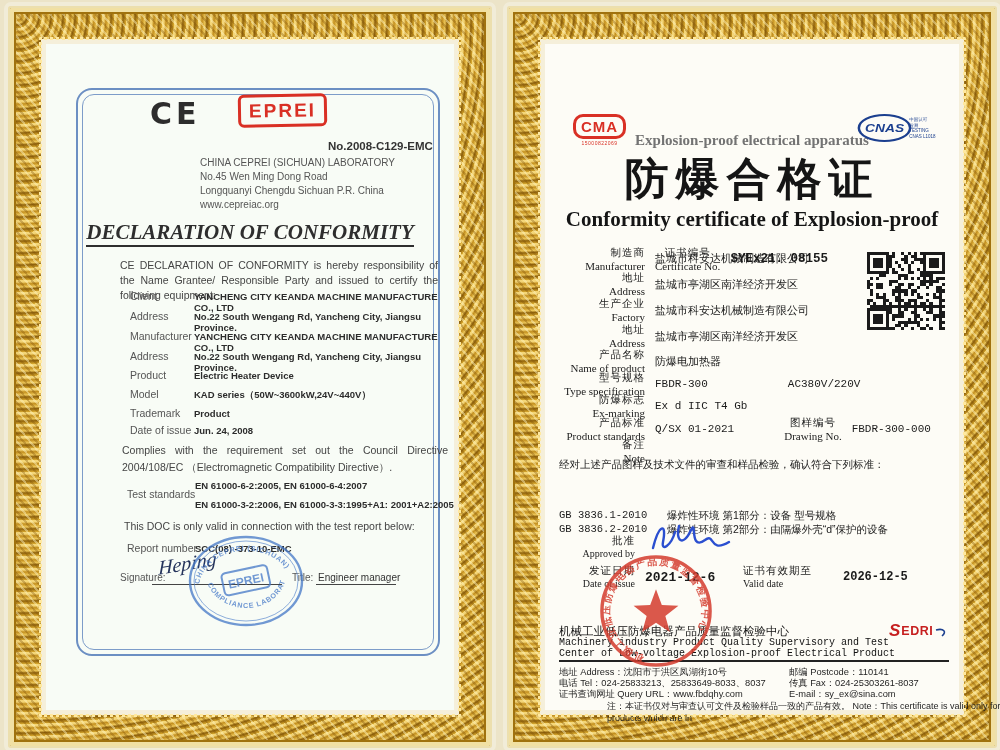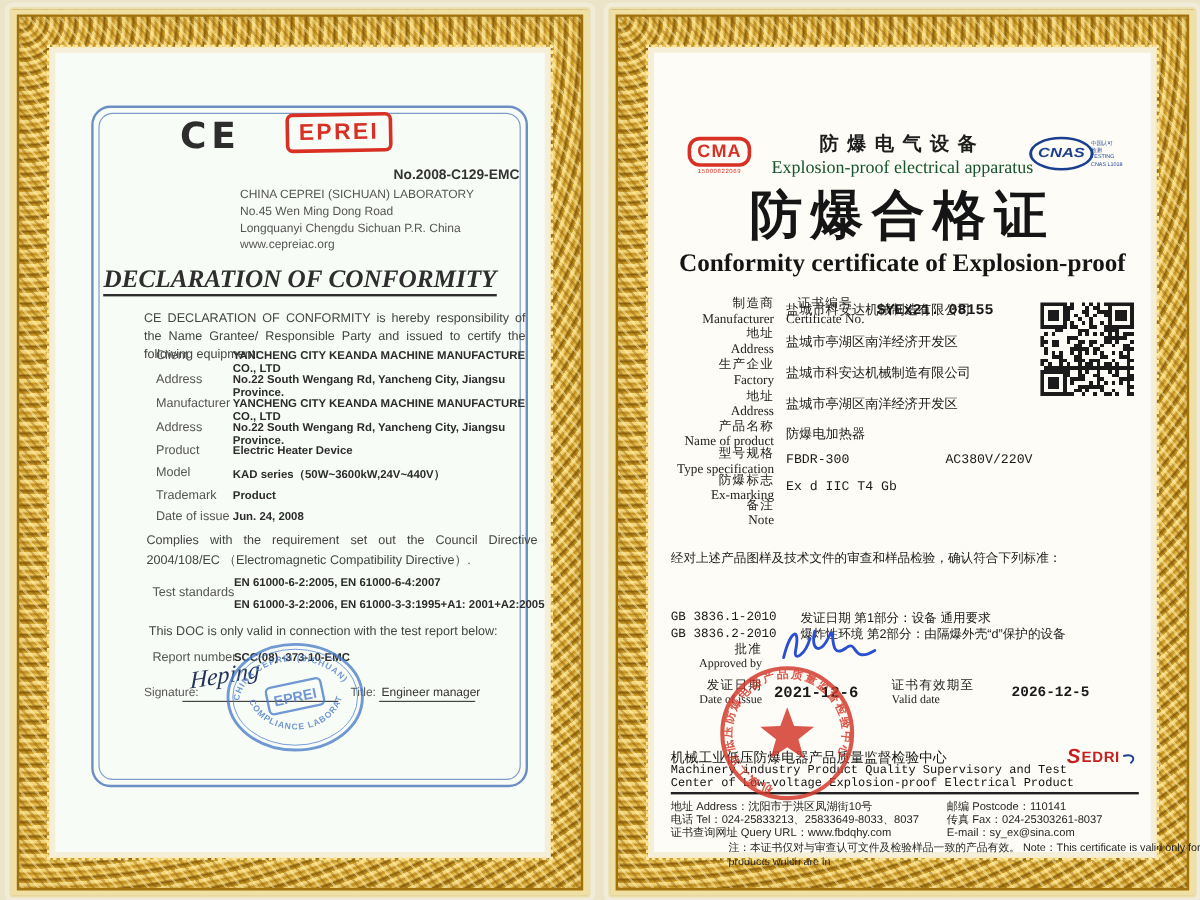--- a/index.html
+++ b/index.html
@@ -55,21 +55,21 @@
   }
   .uline{border-bottom:1px solid #444;}
   .stamp-blue{opacity:.78;}
   
   .cma-box{
     display:inline-block;border:3px solid #d93025;border-radius:10px 10px 10px 10px;
     color:#d93025;font-weight:bold;font-size:15px;padding:1px 5px;letter-spacing:1px;
   }
   .cma-num{font-size:5px;color:#d93025;letter-spacing:.5px;margin-top:1px;text-align:center;}
   .hdr-cn{font-size:16px;font-weight:bold;color:#1d1d1d;letter-spacing:7px;}
-  .hdr-en{font-family:"Liberation Serif",serif;font-weight:normal;font-size:15px;color:#14532d;}
+  .hdr-en{font-family:"Liberation Serif",serif;font-weight:bold;font-size:15px;color:#737373;}
   .cnas{display:flex;align-items:center;gap:3px;}
   .cnas-oval{
     border:2px solid #1b3f8f;border-radius:50%;color:#1b3f8f;font-weight:bold;font-size:11px;
     padding:6px 4px;transform:scaleX(1.25);font-style:italic;
   }
   .cnas-txt{font-size:4.5px;color:#1b3f8f;line-height:5.5px;}
   .big-title{font-size:44px;font-weight:600;color:#151515;letter-spacing:7px;}
   .sub-title{font-family:"Liberation Serif",serif;font-weight:bold;font-size:21px;color:#151515;}
   .certno-line{display:flex;align-items:center;gap:10px;justify-content:center;}
   .lbl-stack{text-align:center;}
@@ -191,21 +191,20 @@
 </div>
 
 <div class="frame" style="left:507px;top:6px;width:486px;height:738px;">
   <div class="paper paper-right">
 
     <div class="abs" style="left:28px;top:70px;text-align:center;">
       <span class="cma-box">CMA</span>
       <div class="cma-num">15000822069</div>
     </div>
 
-    <div class="abs ctr hdr-cn" style="top:66px;">防爆电气设备</div>
     <div class="abs ctr hdr-en" style="top:88px;">Explosion-proof electrical apparatus</div>
 
     <div class="abs cnas" style="left:318px;top:70px;">
       <span class="cnas-oval">CNAS</span>
       <span class="cnas-txt">
         <div>中国认可</div>
         <div>检测</div>
         <div>TESTING</div>
         <div>CNAS L1018</div>
       </span>
@@ -265,20 +264,32 @@
           </div>
         <div class="rval mono-val" style="font-weight:normal;">FBDR-300</div>
         <div class="rval mono-val" style="font-weight:normal;margin-left:70px;">AC380V/220V</div>
       </div>
       <div class="rrow" style="height:22px;">
         <div class="rlabel lbl-stack">
             <div class="cn">防爆标志</div>
             <div class="en">Ex-marking</div>
           </div>
         <div class="rval mono-val" style="font-weight:normal;">Ex d IIC T4 Gb</div>
+      </div>
+      <div class="rrow" style="height:24px;">
+        <div class="rlabel lbl-stack">
+            <div class="cn">产品标准</div>
+            <div class="en">Product standards</div>
+          </div>
+        <div class="rval mono-val" style="font-weight:normal;">Q/SX 01-2021</div>
+        <div class="lbl-stack" style="margin-left:50px;">
+            <div class="cn">图样编号</div>
+            <div class="en">Drawing No.</div>
+          </div>
+        <div class="rval mono-val" style="font-weight:normal;">FBDR-300-000</div>
       </div>
       <div class="rrow" style="height:20px;">
         <div class="rlabel lbl-stack">
             <div class="cn">备注</div>
             <div class="en">Note</div>
           </div>
         <div class="rval"></div>
       </div>
     </div>
 
@@ -608,21 +619,21 @@
           <rect x="24" y="24" width="1" height="1"></rect>
         </svg></div>
 
     <div class="abs statement" style="left:14px;top:414px;width:390px;">
       <div class="cn">经对上述产品图样及技术文件的审查和样品检验，确认符合下列标准：</div>
     </div>
 
     <div class="abs" style="left:14px;top:464px;width:392px;">
       <div class="gbrow">
           <span class="gbcode">GB 3836.1-2010</span>
-          <span>发证日期 第1部分：设备 通用要求</span>
+          <span>爆炸性环境 第1部分：设备 型号规格</span>
         </div>
       <div class="gbrow">
           <span class="gbcode">GB 3836.2-2010</span>
           <span>爆炸性环境 第2部分：由隔爆外壳“d”保护的设备</span>
         </div>
     </div>
 
     <div class="abs lbl-stack" style="left:18px;top:490px;width:72px;text-align:right;">
       <div class="cn">批准</div>
       <div class="en" style="font-size:10px;">Approved by</div>

